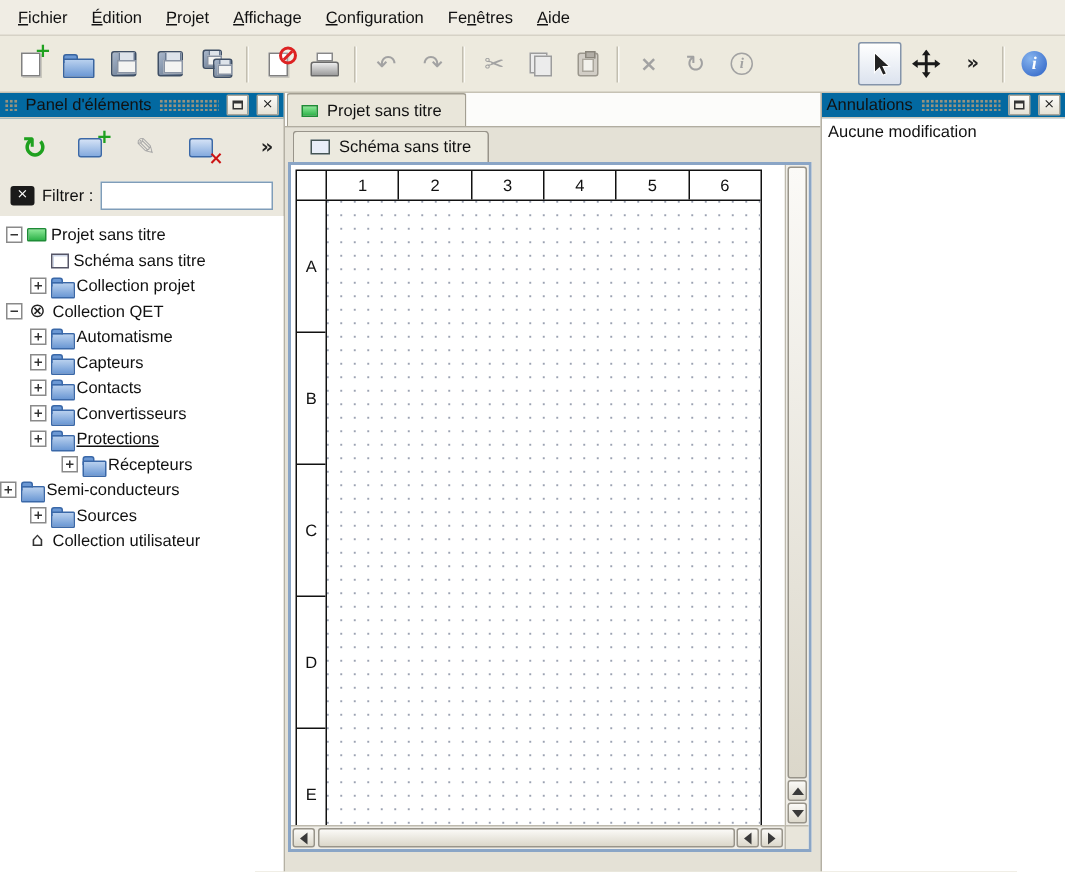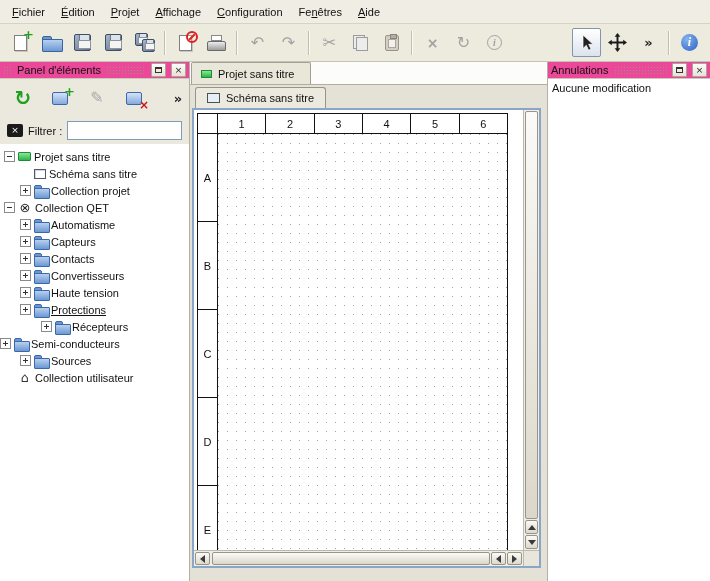--- a/index.html
+++ b/index.html
@@ -56,21 +56,21 @@
   .ic-info {width:15px;height:15px;border-radius:50%;display:flex;align-items:center;justify-content:center;font-family:"Liberation Serif",serif;font-weight:bold;font-style:italic;}
   .ic-info.gray {border:1px solid #a2a2a2;color:#a2a2a2;font-size:10px;}
   .ic-info.blue {width:17px;height:17px;background:radial-gradient(circle at 35% 30%,#86b4ee,#2a5fc4);color:#fff;font-size:12px;}
 
   
   .main {flex:1;display:flex;min-height:0;}
 
   
   .left-dock {width:190px;flex:none;display:flex;flex-direction:column;border-right:1px solid #b4b0a4;background:#ebe8de;}
   .right-dock {width:163px;flex:none;display:flex;flex-direction:column;border-left:1px solid #b4b0a4;background:#ebe8de;}
-  .dock-title {height:17px;flex:none;display:flex;align-items:center;gap:5px;padding:0 3px;background:#ec4899;border-bottom:1px solid #cdc9bc;}
+  .dock-title {height:17px;flex:none;display:flex;align-items:center;gap:5px;padding:0 3px;background:#0369a1;border-bottom:1px solid #cdc9bc;}
   .grip {height:8px;width:9px;flex:none;background-image:radial-gradient(#97937f 0.9px,transparent 1px);background-size:3px 3px;}
   .grip.grow {flex:1;}
   .dock-btn {width:15px;height:14px;flex:none;display:flex;align-items:center;justify-content:center;border:1px solid #aaa69a;background:linear-gradient(#fdfcf9,#e6e2d6);font-size:9px;color:#222;border-radius:1px;}
   .float-glyph {width:7px;height:6px;border:1px solid #333;border-top:2px solid #333;}
   .undo-list {flex:1;background:#fff;padding:3px 4px;overflow:hidden;}
 
   
   .panel-toolbar {height:38px;flex:none;display:flex;align-items:center;gap:7px;padding:0 8px;}
   .pbtn {width:30px;height:30px;flex:none;display:flex;align-items:center;justify-content:center;position:relative;border:1px solid transparent;border-radius:2px;}
   .refresh-glyph {font-size:20px;color:#1fa11f;font-weight:bold;}
@@ -311,25 +311,20 @@
           </div>
           <div class="tree-row" style="padding-left: 20px;">
             <span class="expander plus"></span>
             <span class="tree-ic folder-icon"></span>
             <span class="tree-label">Contacts</span>
           </div>
           <div class="tree-row" style="padding-left: 20px;">
             <span class="expander plus"></span>
             <span class="tree-ic folder-icon"></span>
             <span class="tree-label">Convertisseurs</span>
-          </div>
-          <div class="tree-row" style="padding-left: 20px;">
-            <span class="expander plus"></span>
-            <span class="tree-ic folder-icon"></span>
-            <span class="tree-label">Haute tension</span>
           </div>
           <div class="tree-row" style="padding-left: 20px; text-decoration: underline;">
             <span class="expander plus"></span>
             <span class="tree-ic folder-icon"></span>
             <span class="tree-label">Protections</span>
           </div>
           <div class="tree-row" style="padding-left: 20px; margin-left: 21px;">
             <span class="expander plus"></span>
             <span class="tree-ic folder-icon"></span>
             <span class="tree-label">Récepteurs</span>

